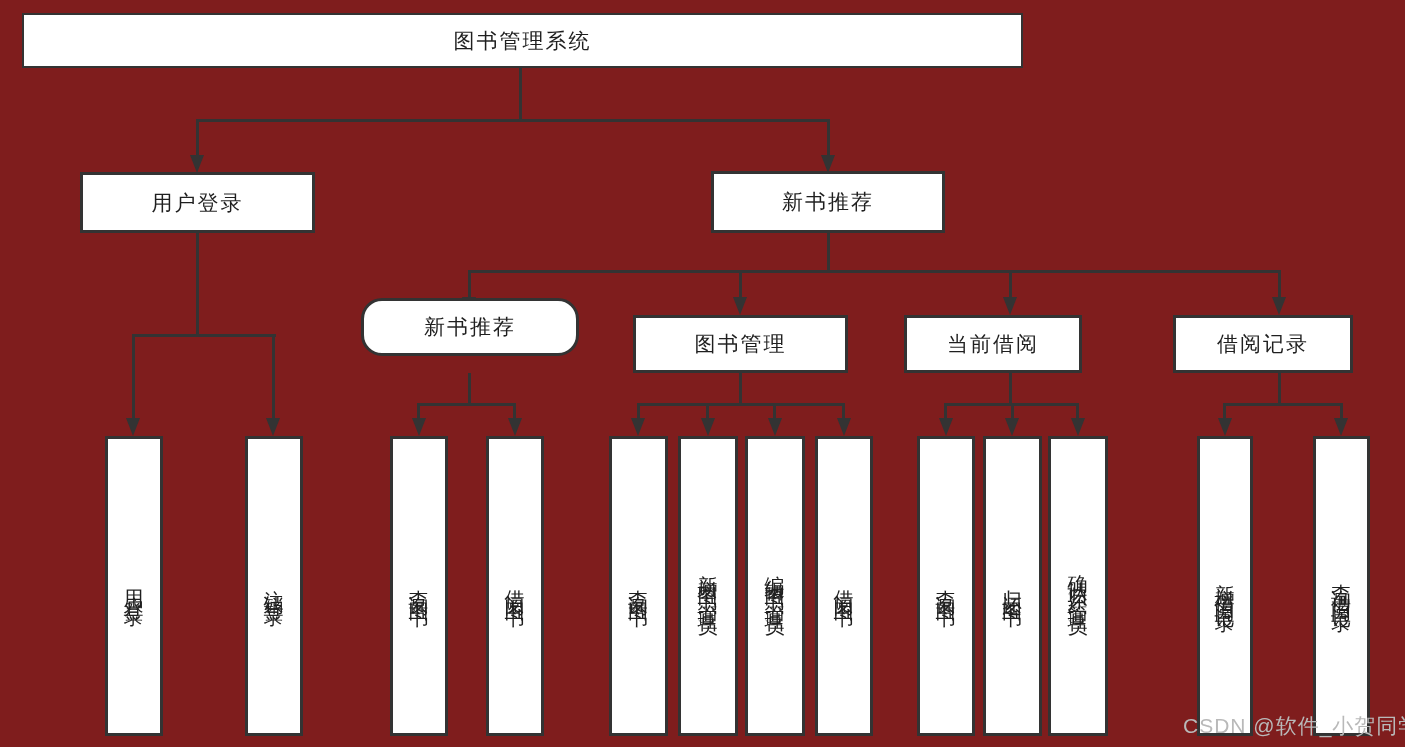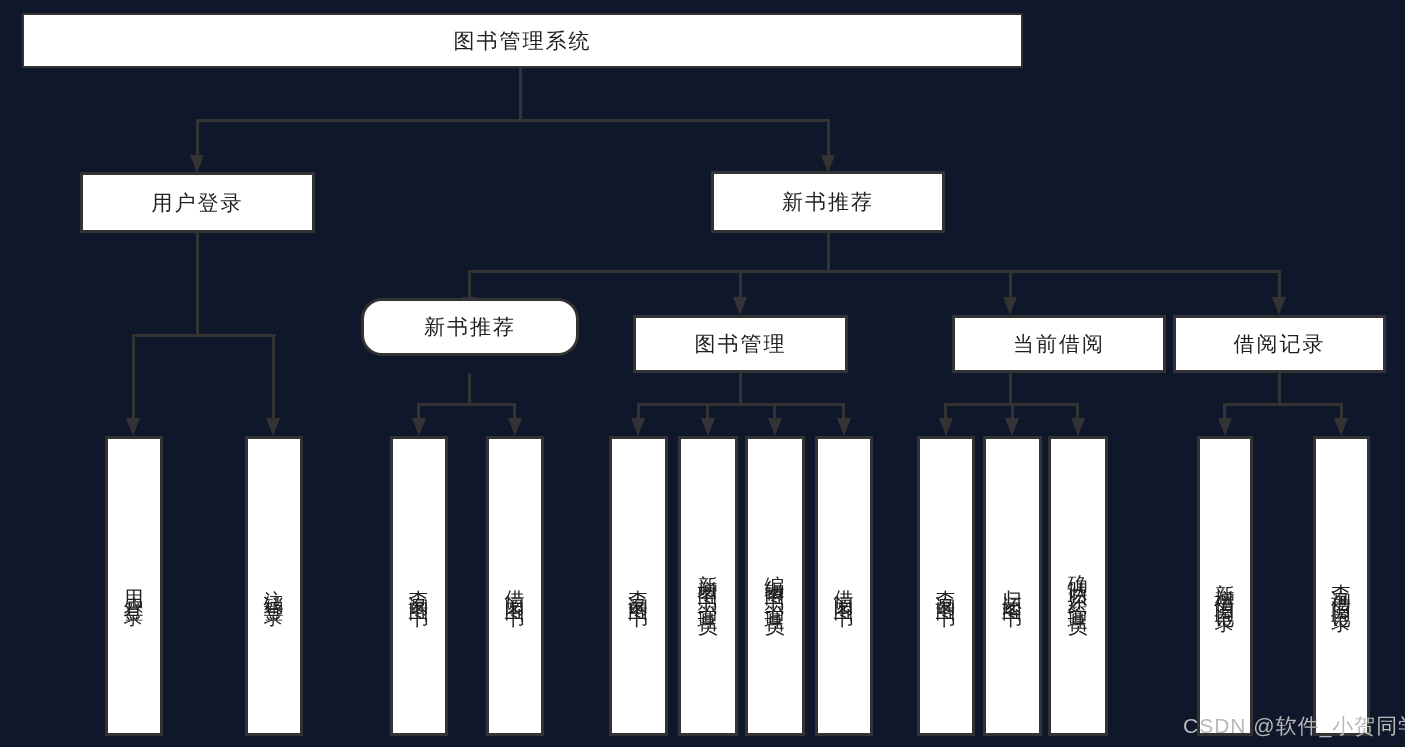--- a/index.html
+++ b/index.html
@@ -1,20 +1,20 @@
 <!DOCTYPE html>
 <html><head>
 <meta charset="utf-8">
 <style>
   html, body { margin: 0; padding: 0; background: #ffffff; }
   #canvas {
     position: relative;
     width: 1405px;
     height: 747px;
-    background: #0f172a;
+    background: #7f1d1d;
     font-family: "Liberation Sans", "DejaVu Sans", sans-serif;
     overflow: hidden;
   }
   .box {
     position: absolute;
     border: 3px solid #333333;
     background: #ffffff;
     color: #1f1f1f;
     display: flex;
     align-items: center;
@@ -93,24 +93,24 @@
   <div class="arrow-down" style="left:1003px; top:297px;"></div>
   <div class="line" style="left:1278px; top:270px; width:3px; height:28px;"></div>
   <div class="arrow-down" style="left:1272px; top:297px;"></div>
 
   <div class="box box-h" style="left:361px; top:298px; width:218px; height:58px;border-radius:21px;">
     <span>新书推荐</span>
   </div>
   <div class="box box-h" style="left:633px; top:315px; width:215px; height:58px;">
     <span>图书管理</span>
   </div>
-  <div class="box box-h" style="left:904px; top:315px; width:214px; height:58px;margin-left:48px;">
+  <div class="box box-h" style="left:904px; top:315px; width:178px; height:58px;">
     <span>当前借阅</span>
   </div>
-  <div class="box box-h" style="left:1173px; top:315px; width:213px; height:58px;">
+  <div class="box box-h" style="left:1173px; top:315px; width:180px; height:58px;">
     <span>借阅记录</span>
   </div>
 
   <div class="line" style="left:468px; top:373px; width:3px; height:32px;"></div>
   <div class="line" style="left:417px; top:403px; width:99px; height:3px;"></div>
   <div class="line" style="left:417px; top:403px; width:3px; height:17px;"></div>
   <div class="arrow-down" style="left:412px; top:418px;"></div>
   <div class="line" style="left:513px; top:403px; width:3px; height:17px;"></div>
   <div class="arrow-down" style="left:508px; top:418px;"></div>
 

